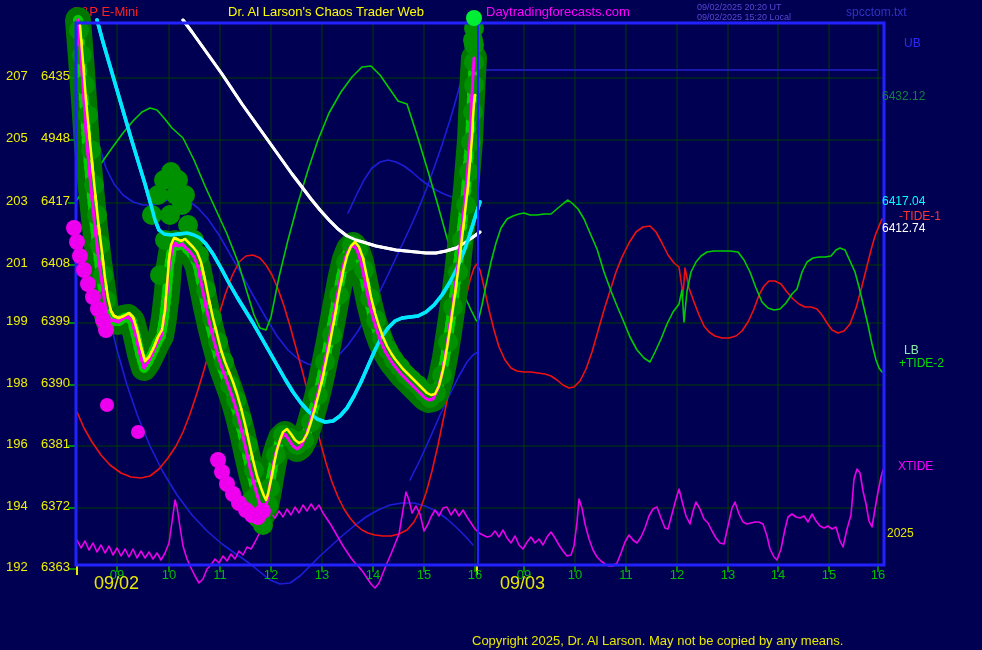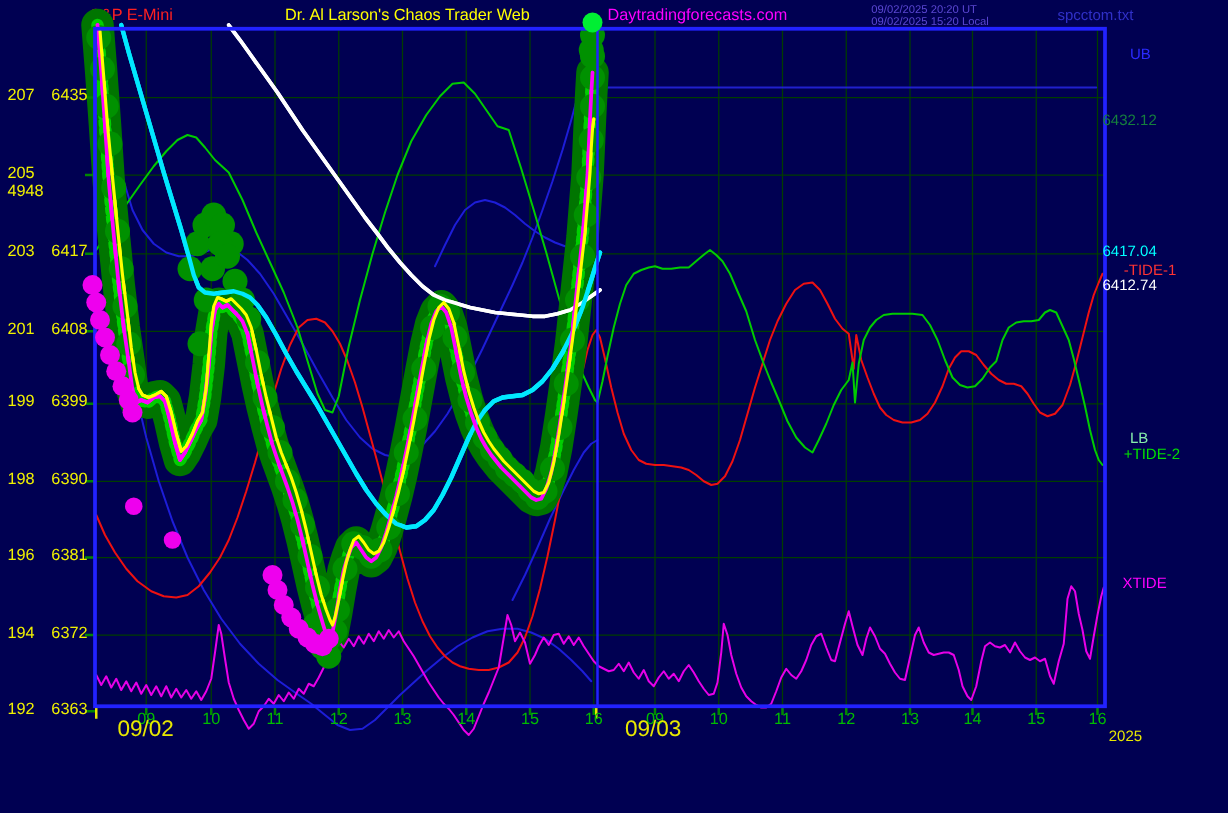--- a/index.html
+++ b/index.html
@@ -200,21 +200,21 @@
       <circle cx="107" cy="405" r="7" fill="#ee00ee"></circle>
       <circle cx="138" cy="432" r="7" fill="#ee00ee"></circle>
       <circle cx="474" cy="18" r="8" fill="#00ee33"></circle>
     </svg>
 
   <div id="price-labels">
       <div class="price-row" style="top: 68px;">
         <span>207</span>
         <span>6435</span>
       </div>
-      <div class="price-row" style="top: 130px; flex-direction: column;">
+      <div class="price-row" style="top: 130px;">
         <span>205</span>
         <span>4948</span>
       </div>
       <div class="price-row" style="top: 193px;">
         <span>203</span>
         <span>6417</span>
       </div>
       <div class="price-row" style="top: 255px;">
         <span>201</span>
         <span>6408</span>
@@ -260,19 +260,20 @@
     </div>
   <div id="right-labels">
       <span class="rlbl" style="left: 904px; top: 36px; color: rgb(42, 42, 255);">UB</span>
       <span class="rlbl" style="left: 882px; top: 89px; color: #15803d;">6432.12</span>
       <span class="rlbl" style="left: 882px; top: 194px; color: rgb(0, 255, 255);">6417.04</span>
       <span class="rlbl" style="left: 899px; top: 209px; color: rgb(255, 51, 51);">-TIDE-1</span>
       <span class="rlbl" style="left: 882px; top: 221px; color: rgb(255, 255, 255);">6412.74</span>
       <span class="rlbl" style="left: 904px; top: 343px; color: #86efac; text-align: right;">LB</span>
       <span class="rlbl" style="left: 899px; top: 356px; color: rgb(0, 224, 0);">+TIDE-2</span>
       <span class="rlbl" style="left: 898px; top: 459px; color: rgb(255, 0, 255);">XTIDE</span>
-      <span class="rlbl" style="left: 887px; top: 582px; color: rgb(232, 232, 0);">2025</span>
+      <span class="rlbl" style="left: 887px; top: 526px; color: rgb(232, 232, 0);">2025</span>
     </div>
 
   <span class="lbl date" style="left:94px;top:574px;">09/02</span>
   <span class="lbl date" style="left:500px;top:574px;">09/03</span>
 
+  <span class="lbl copy" style="left:472px;top:634px;">Copyright 2025, Dr. Al Larson. May not be copied by any means.</span>
 </div>
 
 </body></html>

